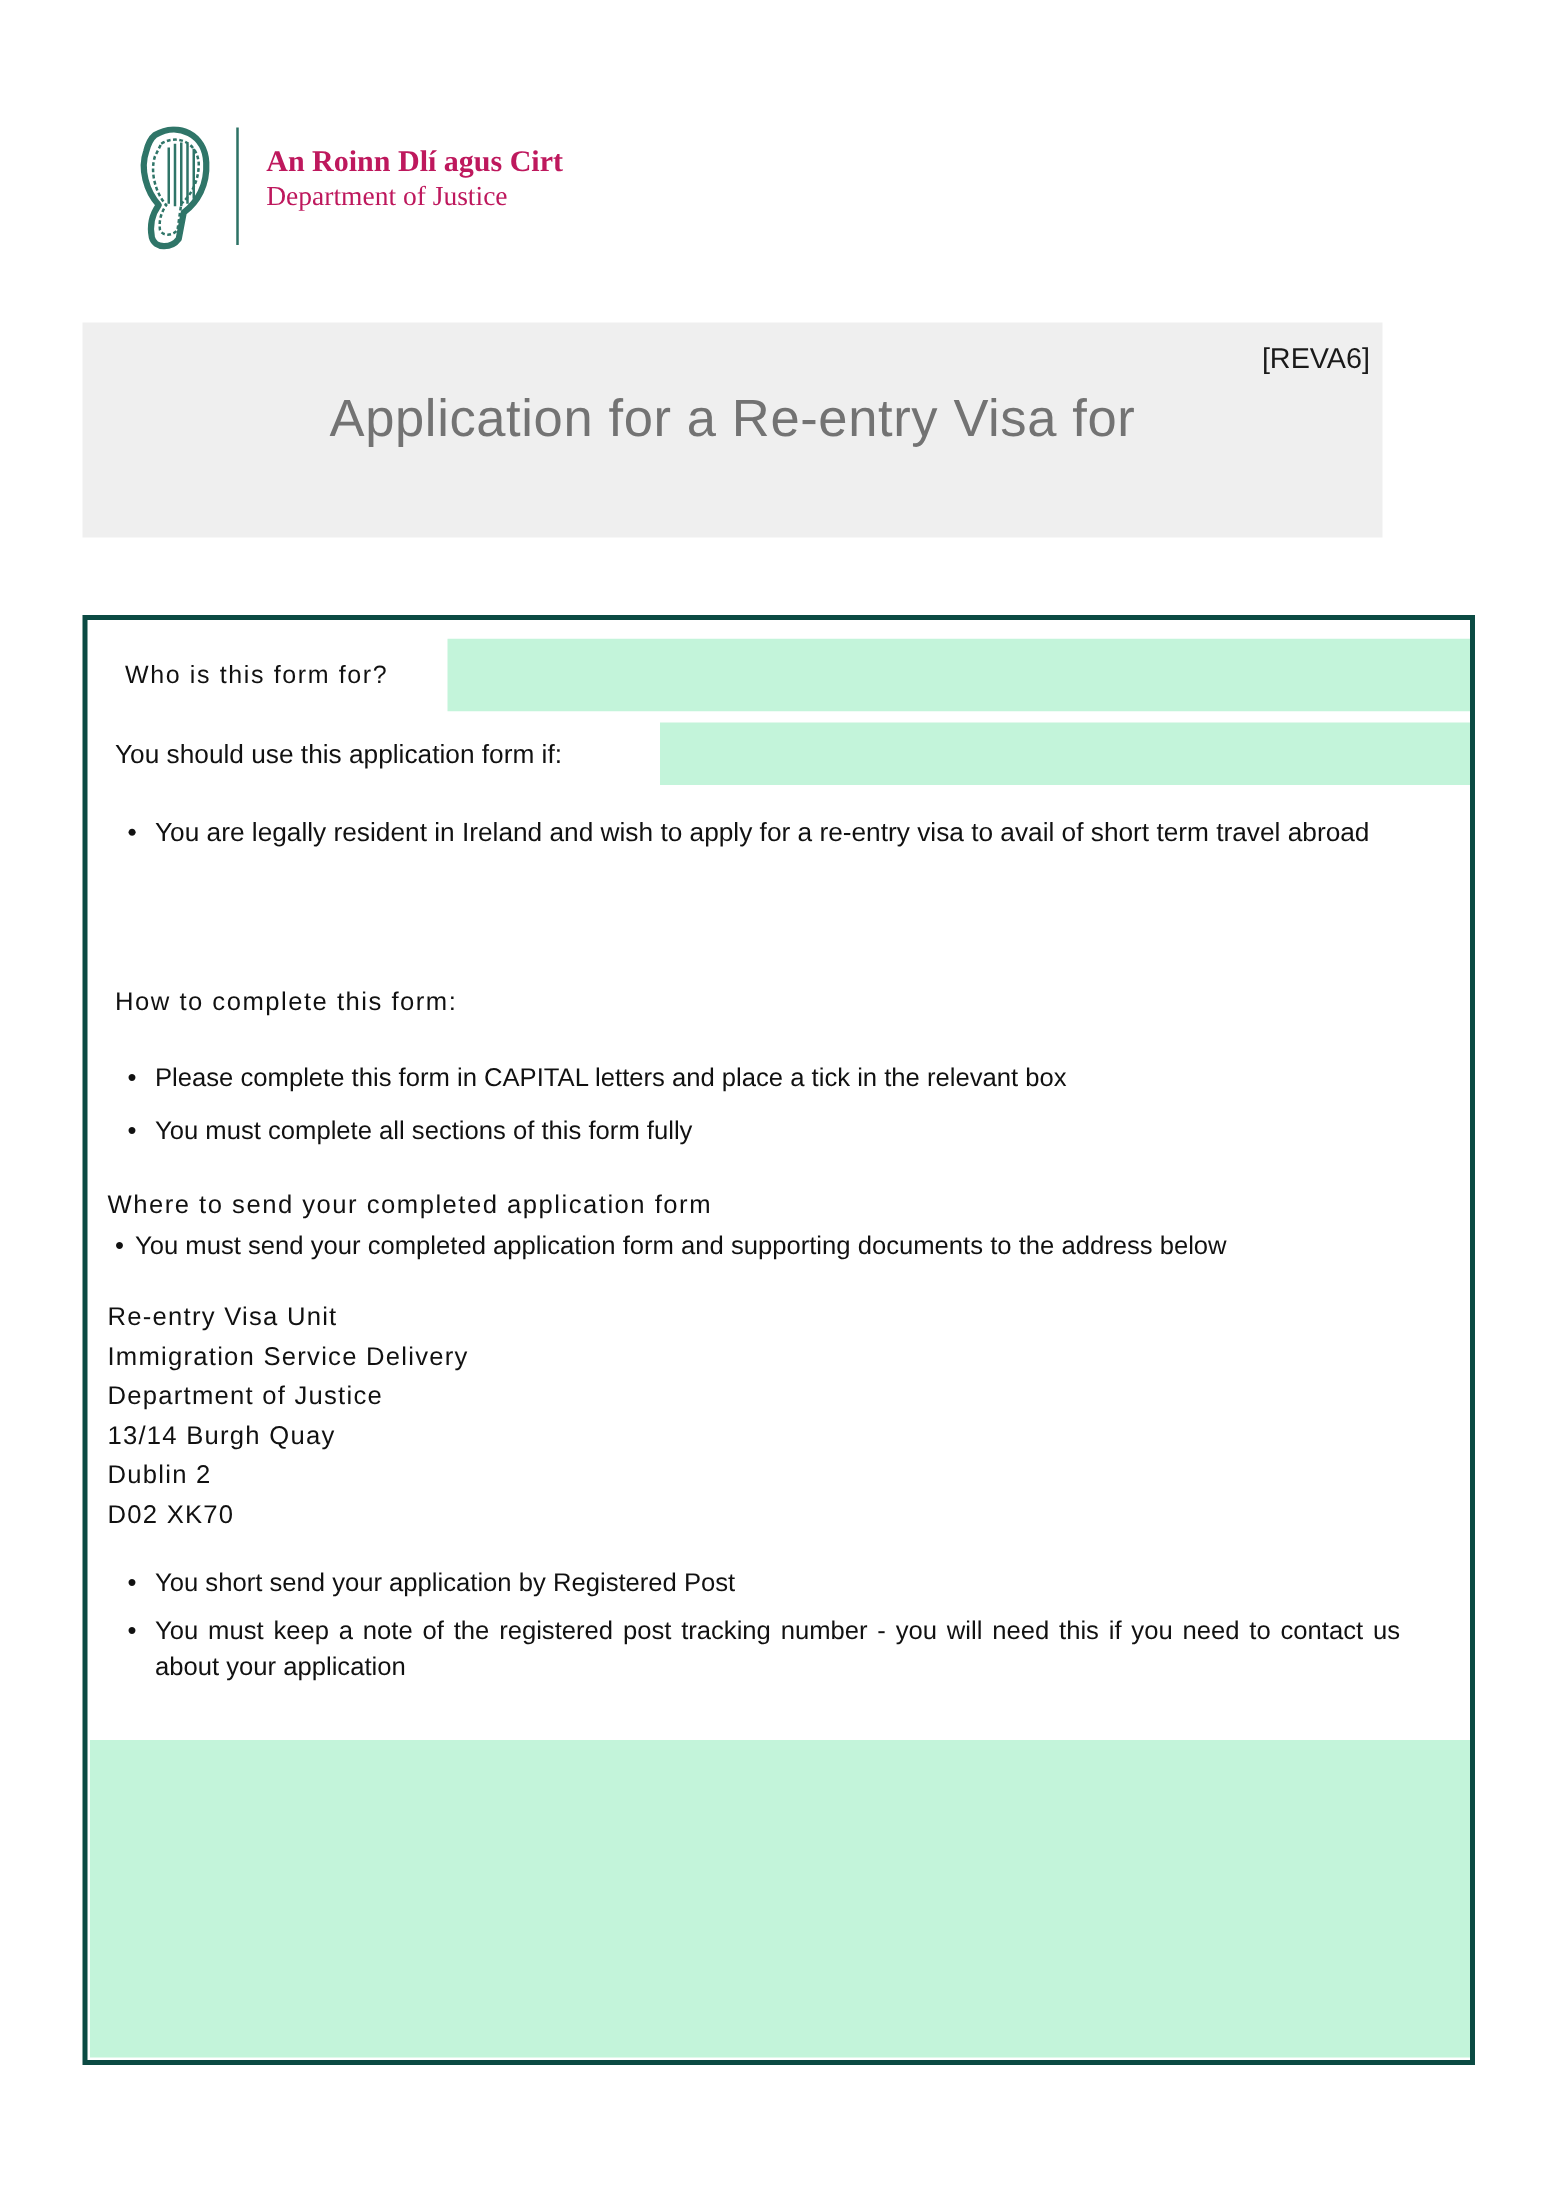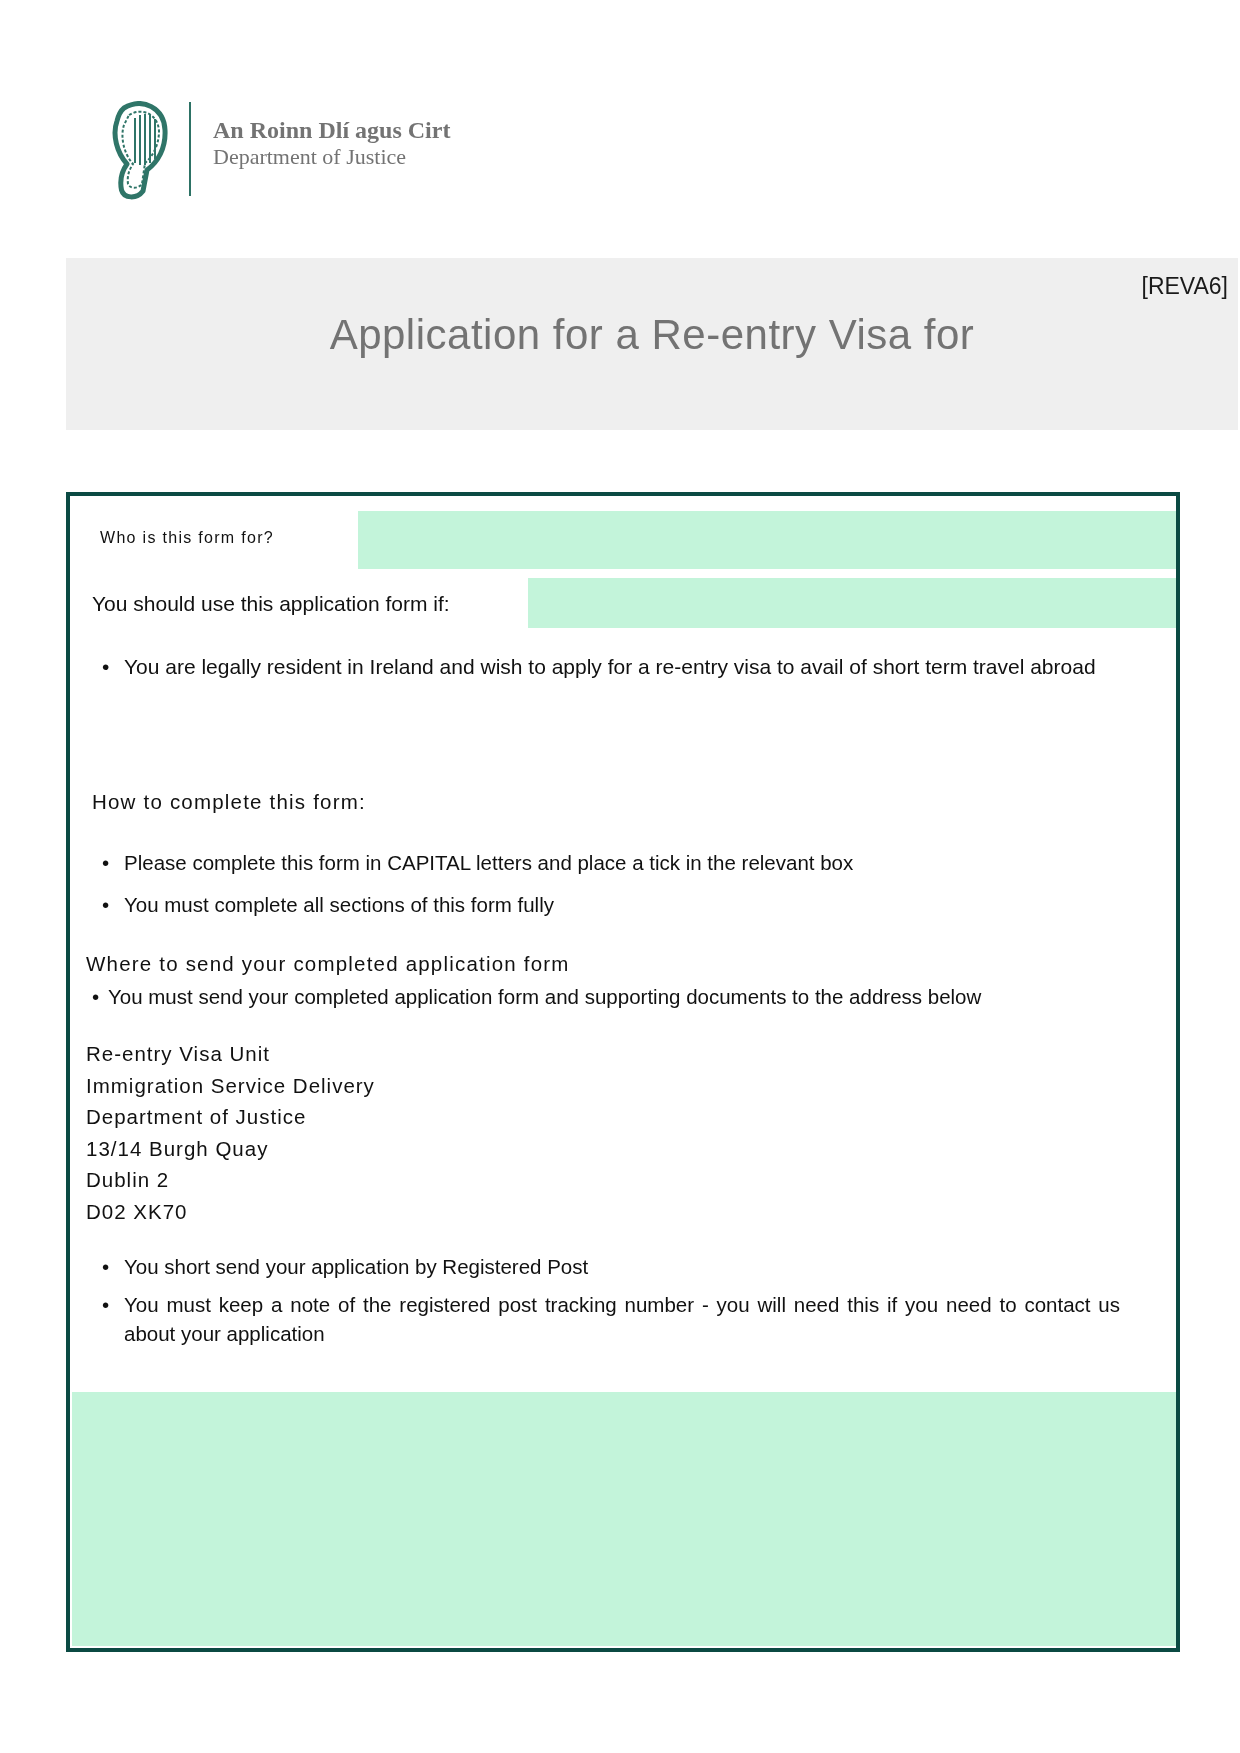--- a/index.html
+++ b/index.html
@@ -4,40 +4,40 @@
 <style>
   html,body { margin:0; padding:0; background:#ffffff; }
   .page {
     position:relative; width:1240px; height:1753px; background:#ffffff;
     font-family:"Liberation Sans", sans-serif; color:#111; overflow:hidden;
   }
 
   
   .logo-harp { position:absolute; left:108px; top:101px; width:66px; height:100px; }
   .logo-divider { position:absolute; left:189px; top:102px; width:2px; height:94px; background:#2d7265; }
-  .logo-text { position:absolute; left:213px; top:116px; color:#737373;
+  .logo-text { position:absolute; left:213px; top:116px; color:#be185d;
                font-family:"Liberation Serif", serif; line-height:1.18; }
   .logo-irish { font-size:24px; font-weight:bold; }
   .logo-english { font-size:22px; }
 
   
-  .band { position:absolute; left:66px; top:258px; width:1172px; height:172px; background:#efefef; }
+  .band { position:absolute; left:66px; top:258px; width:1040px; height:172px; background:#efefef; }
   .reva { position:absolute; top:15px; right:10px; font-size:23px; color:#1a1a1a; }
   .band-title { position:absolute; top:52px; left:0; width:100%; text-align:center;
                 font-size:42px; line-height:1.2; color:#737373; letter-spacing:0.5px; }
 
   
   .box { position:absolute; left:66px; top:492px; width:1114px; height:1160px;
          border:4px solid #0b4a43; box-sizing:border-box; background:#ffffff; }
 
   .hl { position:absolute; background:#c3f4da; }
   .hl1 { left:288px; top:15px; width:818px; height:58px; }
   .hl2 { left:458px; top:82px; width:648px; height:50px; }
 
-  .who-label   { position:absolute; left:30px; top:33px; font-size:16px; letter-spacing:1.3px; white-space:nowrap; }
+  .who-label   { position:absolute; left:30px; top:33px; font-size:20px; letter-spacing:1.3px; white-space:nowrap; }
   .useif-label { position:absolute; left:22px; top:96px; font-size:21px; white-space:nowrap; }
 
   .list { position:absolute; left:26px; width:1024px; }
   .bullet { position:relative; padding-left:28px; font-size:20.5px; line-height:1.45; }
   .bullet::before { content:"\2022"; position:absolute; left:6px; top:0; }
   .justify { text-align:justify; }
 
   .elig-list { top:155px; }
   .elig-list .bullet { font-size:21px; line-height:1.5; }
 

